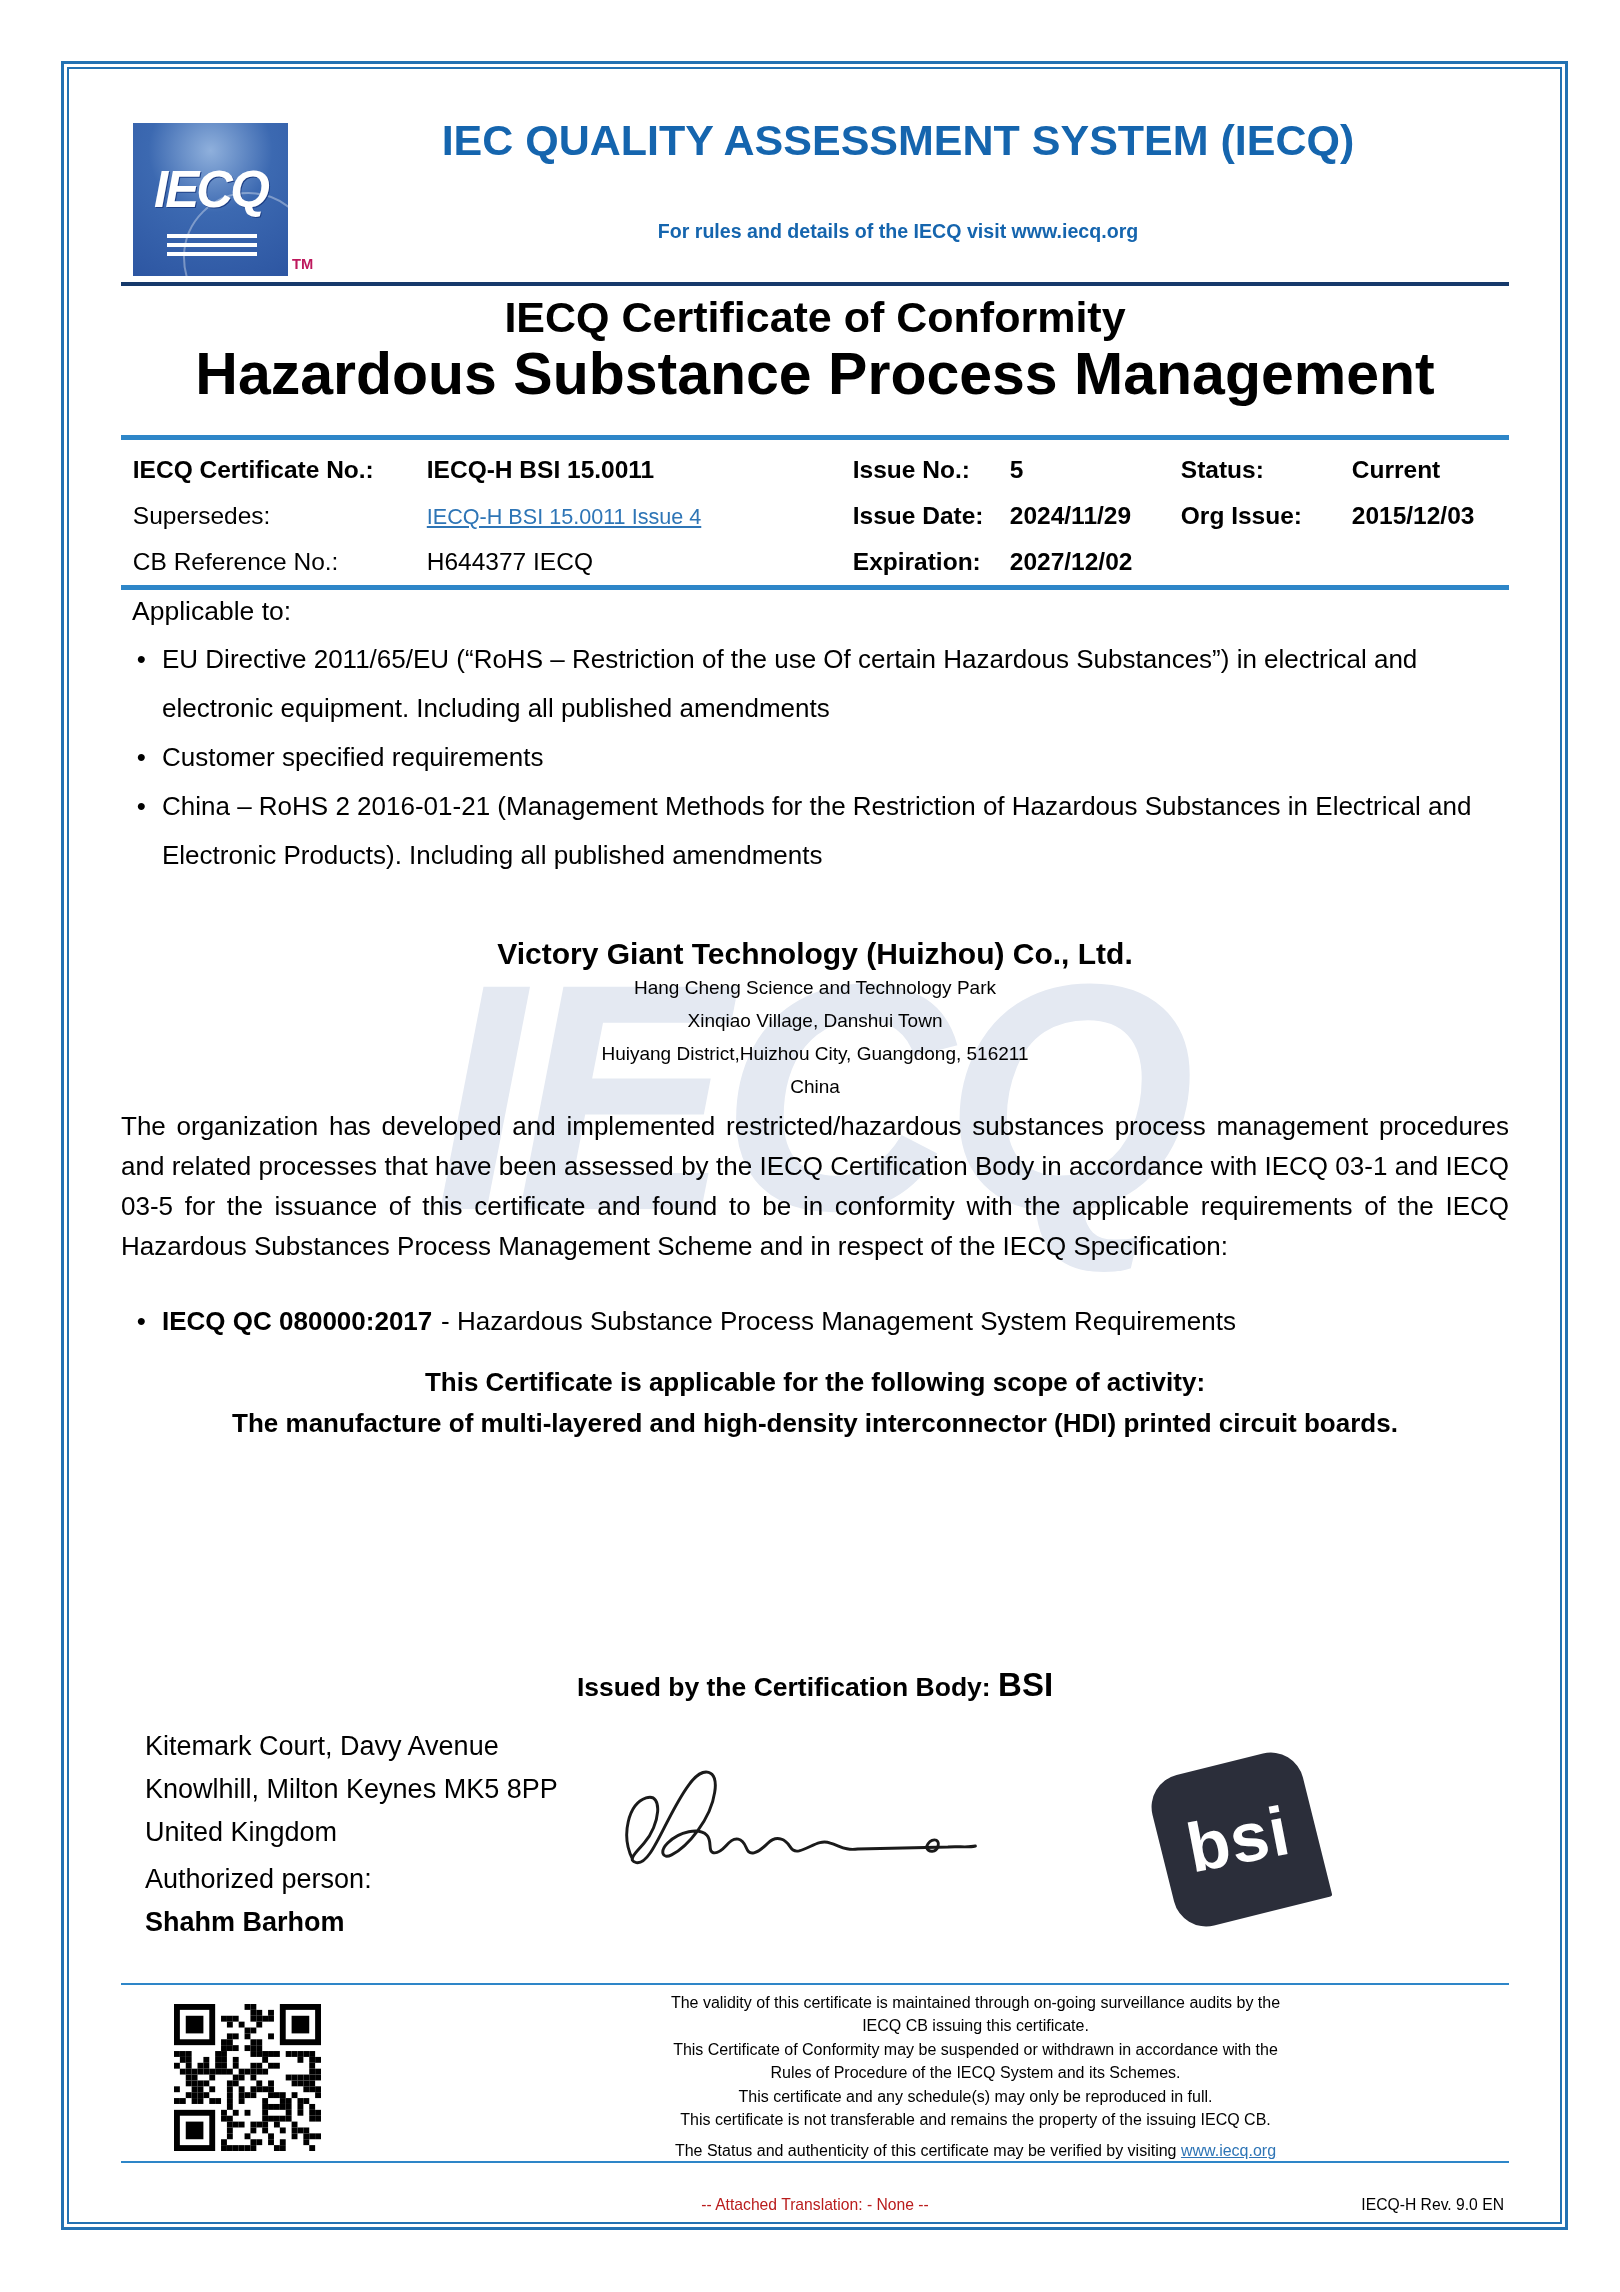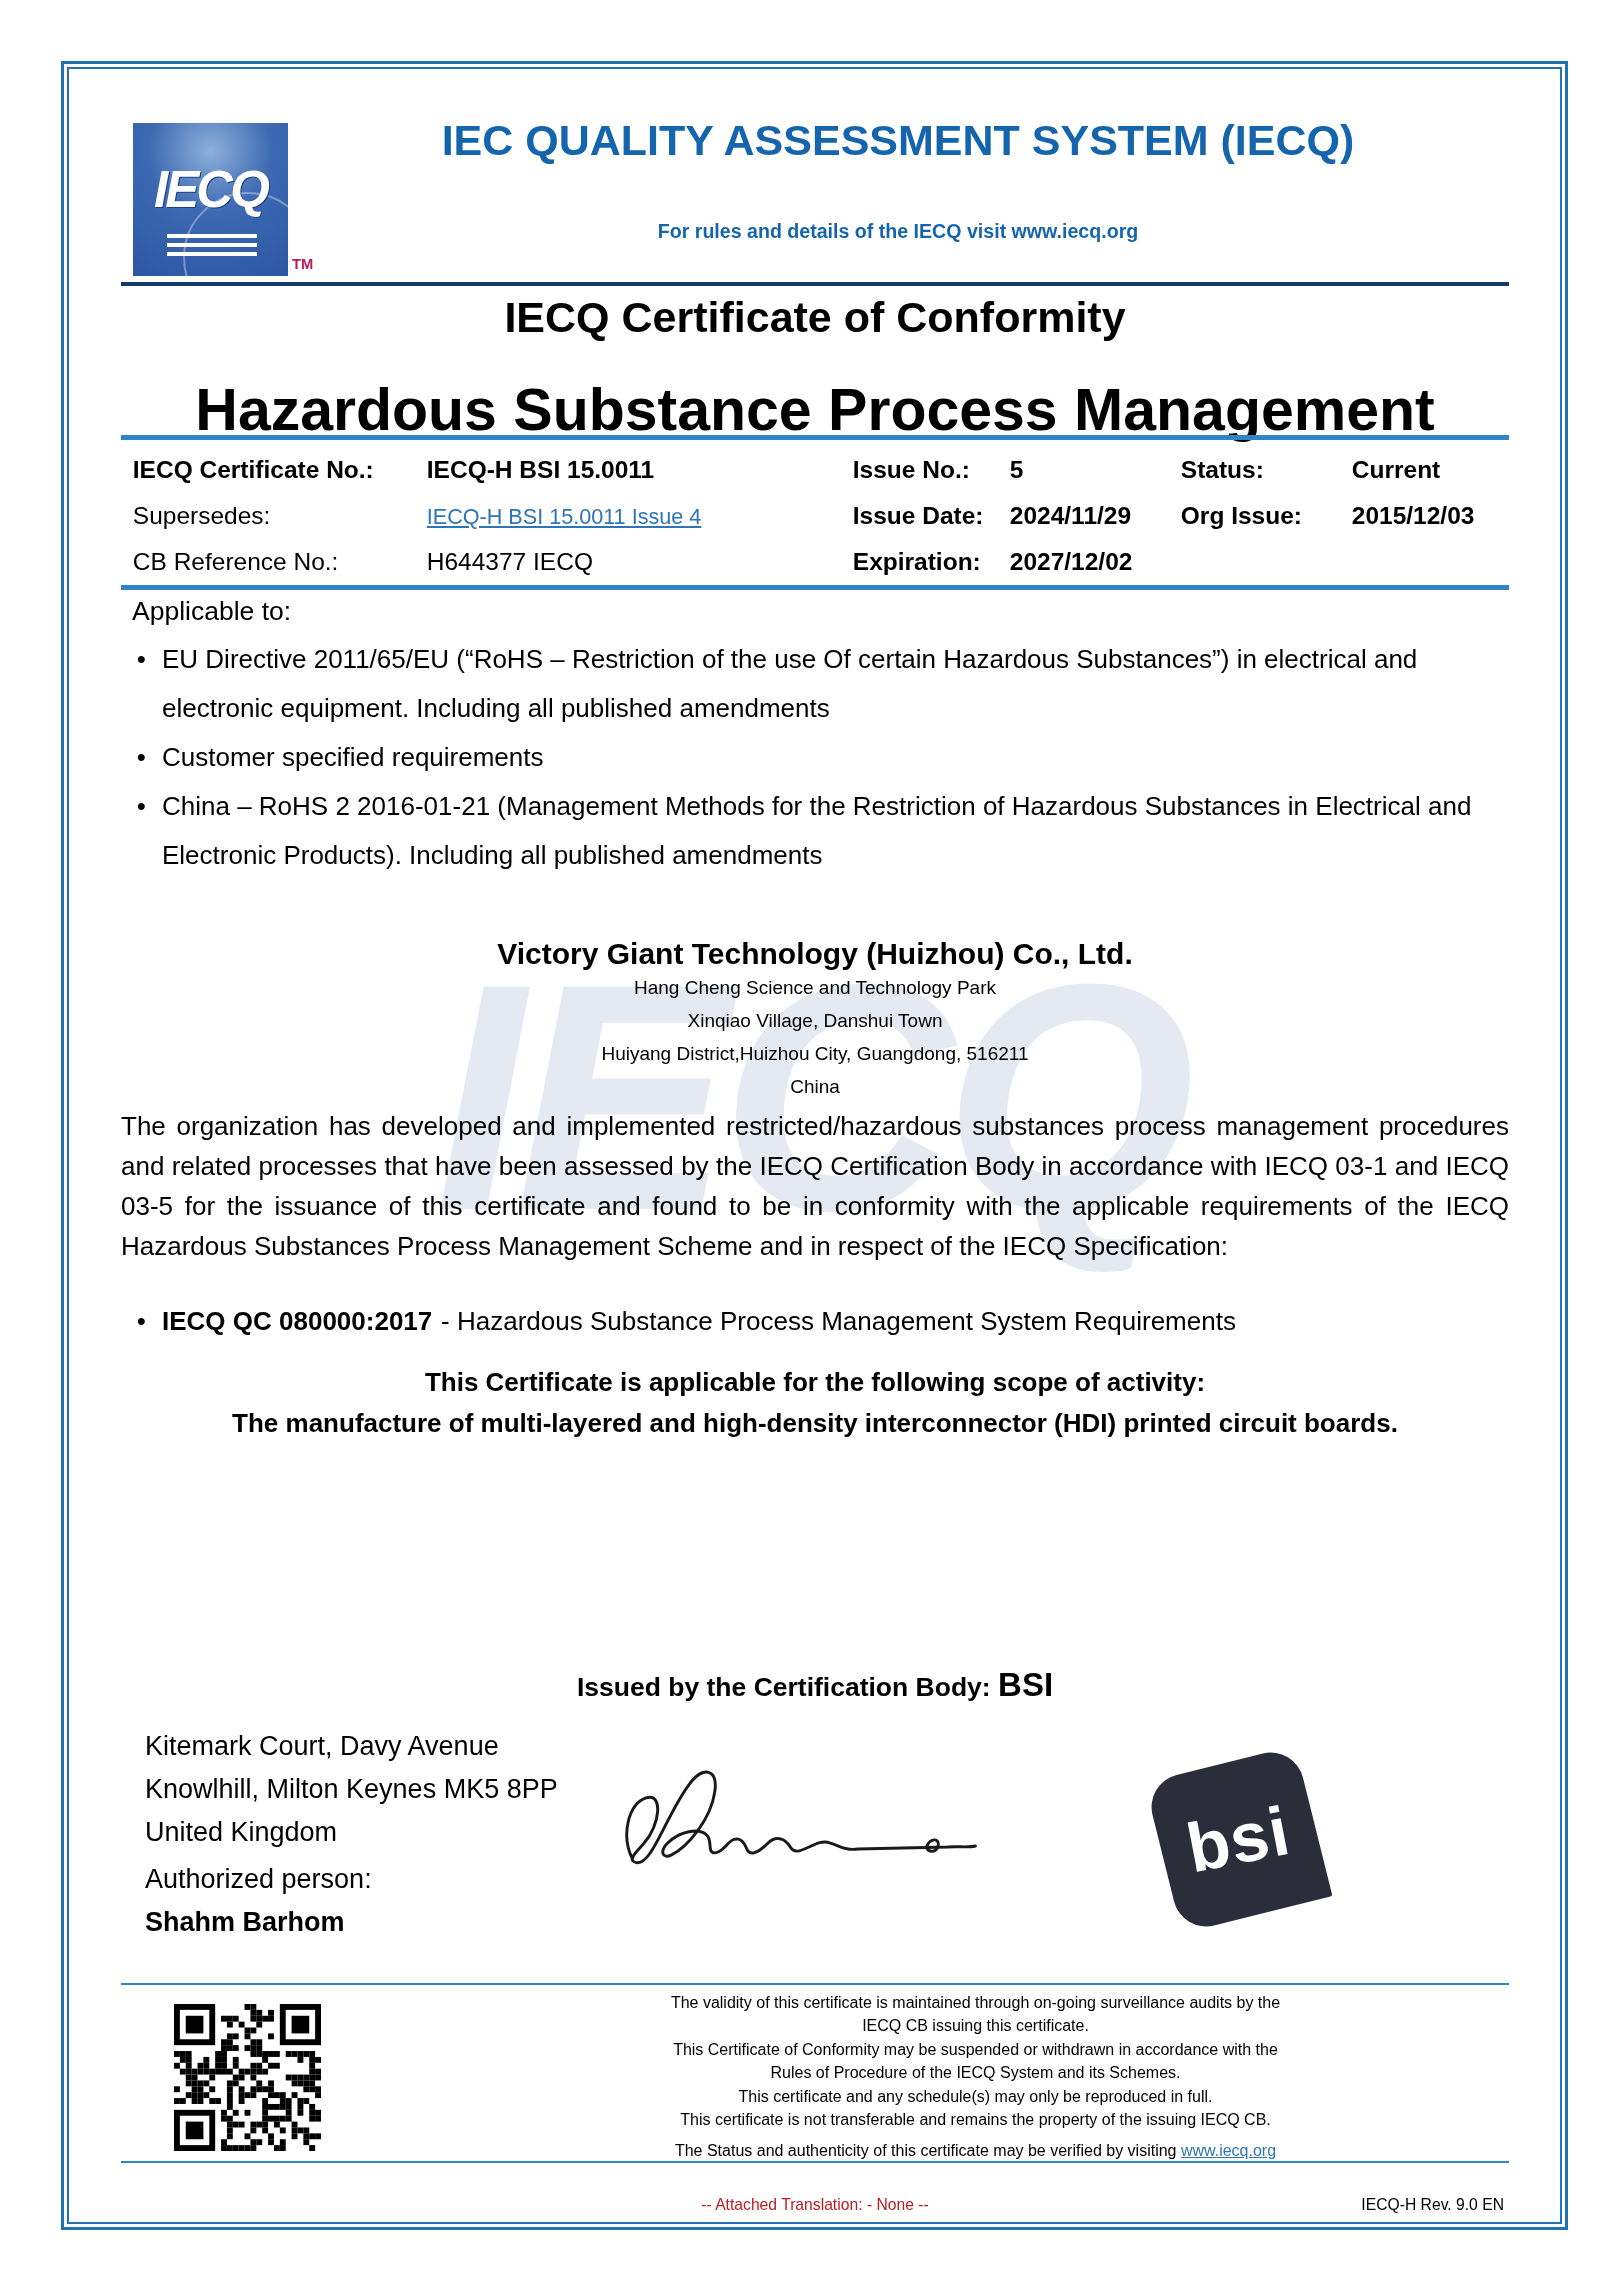--- a/index.html
+++ b/index.html
@@ -29,21 +29,21 @@
               border:2.9px solid rgba(255,255,255,.35);}
   .iecq-tm{position:absolute;left:292px;top:256px;font-size:14.7px;font-weight:bold;color:#be185d;}
 
   .hdr-title{position:absolute;left:294px;right:118px;top:116px;text-align:center;
              color:#1565ae;font-weight:bold;font-size:43px;}
   .hdr-sub{position:absolute;left:294px;right:118px;top:220px;text-align:center;
            color:#1565ae;font-weight:bold;font-size:19.6px;}
   .hdr-rule{position:absolute;left:121px;right:111px;top:282px;height:3.9px;background:#16396b;}
 
   .cert-t1{position:absolute;left:121px;right:111px;top:293px;text-align:center;font-weight:bold;font-size:43px;}
-  .cert-t2{position:absolute;left:121px;right:111px;top:340px;text-align:center;font-weight:bold;font-size:59px;margin-top:36px;}
+  .cert-t2{position:absolute;left:121px;right:111px;top:340px;text-align:center;font-weight:bold;font-size:59px;}
 
   .rule-blue{position:absolute;left:121px;right:111px;height:4.9px;background:#2e86c8;}
 
   .detail-table{position:absolute;left:121px;right:111px;top:447px;}
   .trow{display:grid;grid-template-columns:294px 426px 157px 171px 171px 1fr;
         align-items:center;height:46px;font-size:24.5px;padding-left:11.8px;}
   .b{font-weight:bold;}
   .link{color:#2e75b6;text-decoration:underline;text-align:right;}
   .link-sm{font-size:21.6px;}
 

